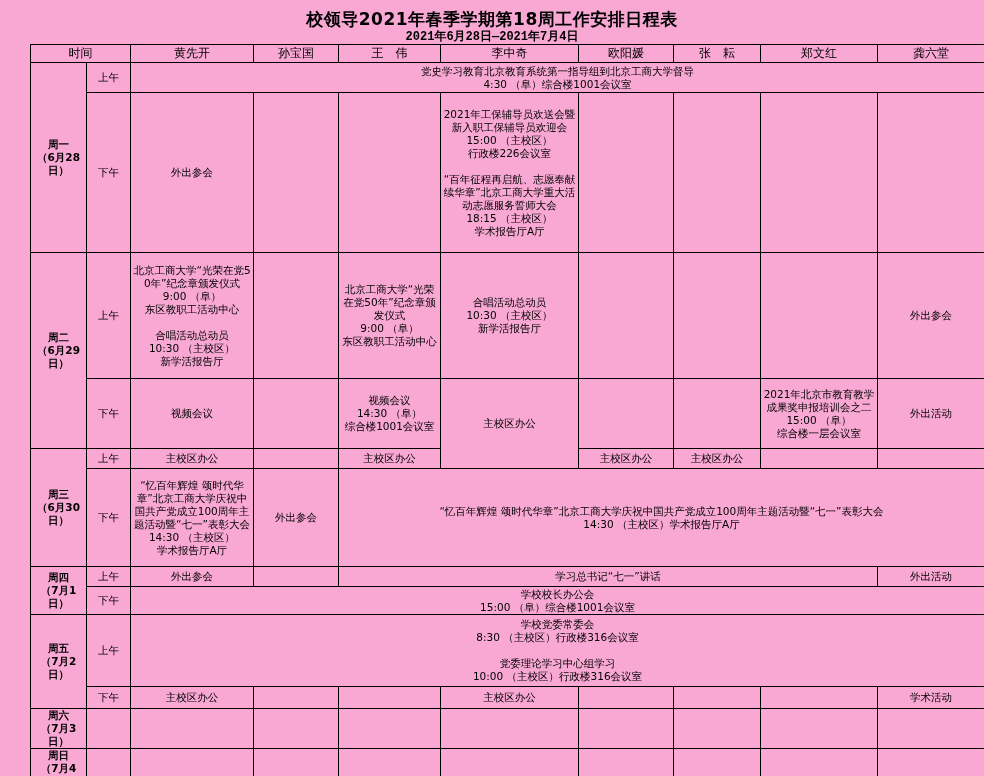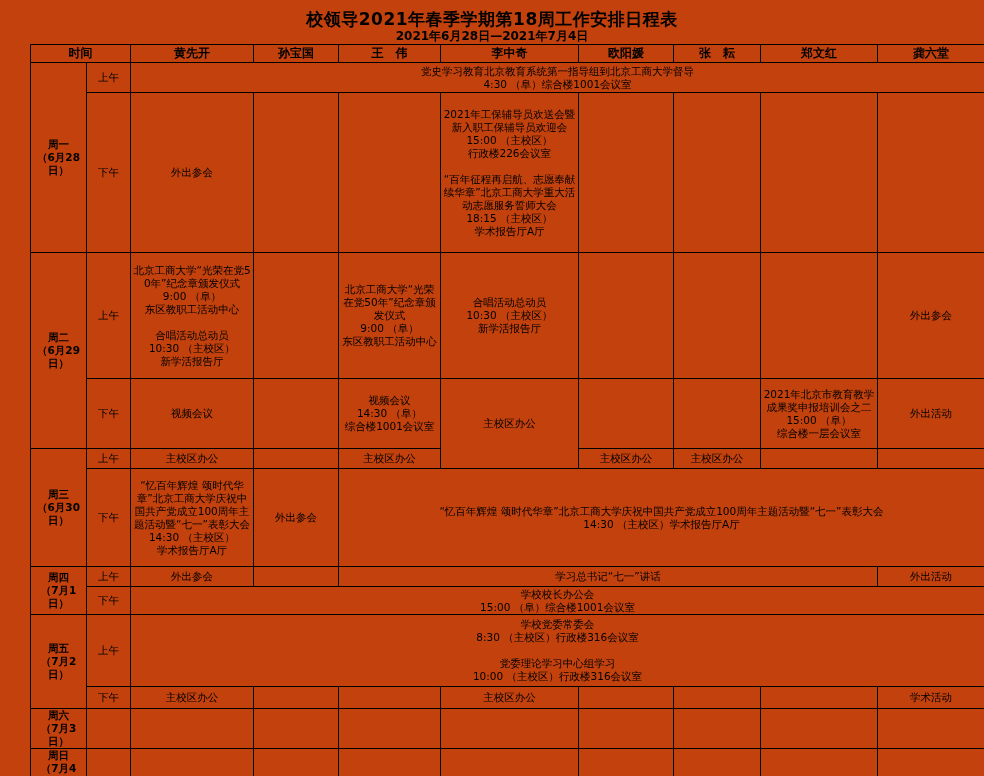--- a/index.html
+++ b/index.html
@@ -8,41 +8,42 @@
     background: #ffffff;
     width: 984px;
     height: 776px;
     font-family: "DejaVu Sans", "Liberation Sans", sans-serif;
     color: #000;
   }
   .page {
     position: relative;
     width: 984px;
     height: 776px;
-    background: #c2410c;
+    background: #f9a8d4;
     overflow: hidden;
   }
   .title {
     position: absolute;
     top: 8px;
     left: 0;
     width: 984px;
     text-align: center;
     font-size: 17px;
     font-weight: bold;
     letter-spacing: 0.5px;
   }
   .subtitle {
     position: absolute;
     top: 28px;
     left: 0;
     width: 984px;
     text-align: center;
     font-size: 12px;
     font-weight: bold;
+    font-family: Liberation Mono, monospace;
   }
   table.sched {
     position: absolute;
     left: 30px;
     top: 44px;
     width: 954px;
     border-collapse: collapse;
     table-layout: fixed;
   }
   table.sched td {
@@ -50,21 +51,21 @@
     text-align: center;
     vertical-align: middle;
     font-size: 10.5px;
     line-height: 13px;
     padding: 0 2px;
     white-space: pre-line;
     word-break: break-all;
     overflow: hidden;
   }
   tr.hdr td {
-    font-weight: bold;
+    font-weight: normal;
     font-size: 12px;
     white-space: pre;
   }
   td.day {
     font-weight: bold;
     font-size: 10.5px;
   }
   td.ampm {
     font-weight: normal;
   }

